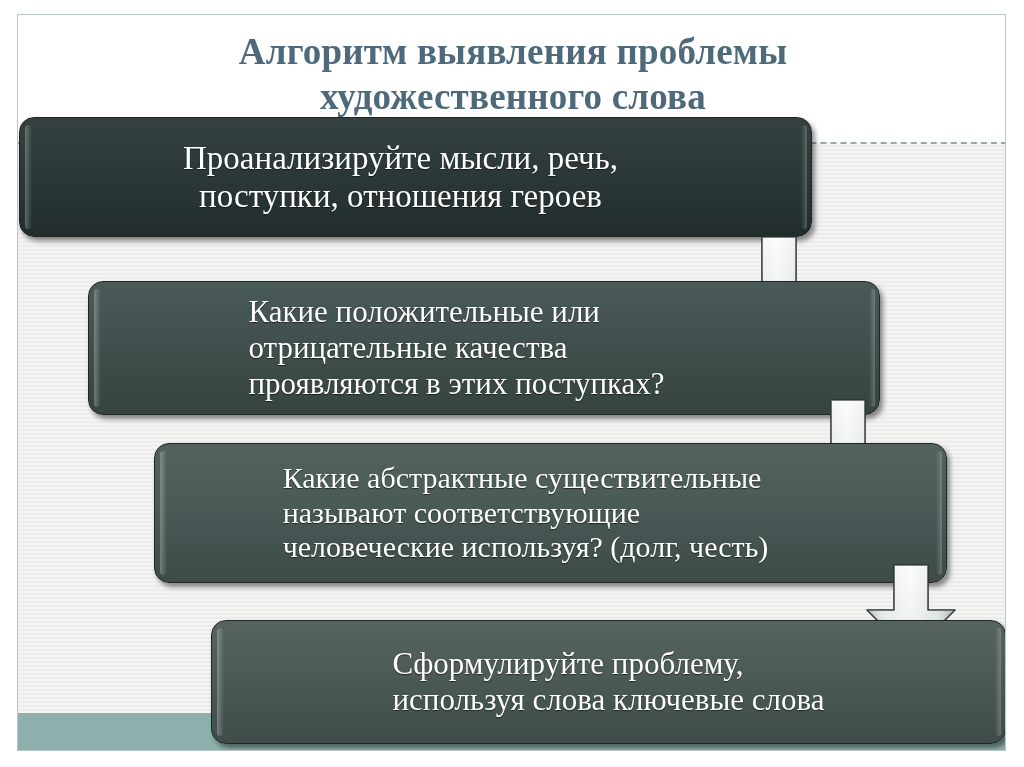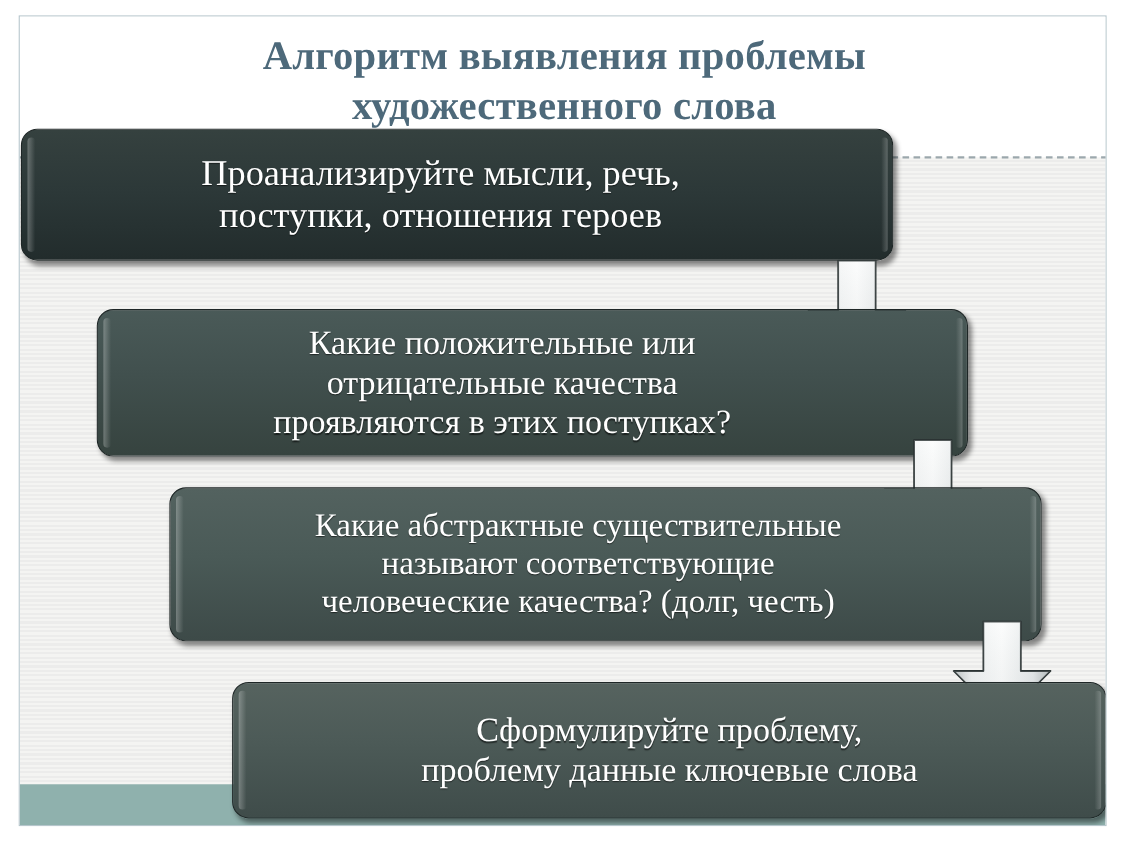--- a/index.html
+++ b/index.html
@@ -95,21 +95,20 @@
     white-space: pre-line;
   }
 
   
   .flow-box {
     position: absolute;
     box-sizing: border-box;
     border-radius: 15px;
     border: 1px solid #1e2626;
     color: #ffffff;
-    text-align: center;
     display: flex;
     align-items: center;
     justify-content: center;
     padding: 6px 18px;
     white-space: pre-line;
     box-shadow: 3px 4px 5px rgba(0,0,0,.45);
     text-shadow: 0 1px 1px rgba(0,0,0,.55);
     overflow: hidden;
   }
   
@@ -242,27 +241,27 @@
     </div>
 
     <svg class="flow-arrow" id="arrow-2" viewBox="0 0 94 92">
       <path d="M30 1 L64 1 L64 46 L91 46 L47 90 L3 46 L30 46 Z" fill="url(#agA)" stroke="#2b3333" stroke-width="1.6" stroke-linejoin="round"></path>
       <path d="M30 1 L64 1 L64 46 L91 46 L47 90 L3 46 L30 46 Z" fill="url(#agB)" opacity=".35"></path>
     </svg>
 
     <div class="flow-box" id="box-3">
       <span class="box-text">Какие абстрактные существительные
 называют соответствующие
-человеческие качества? (долг, честь)</span>
+человеческие используя? (долг, честь)</span>
     </div>
 
     <svg class="flow-arrow" id="arrow-3" viewBox="0 0 94 92">
       <path d="M30 1 L64 1 L64 46 L91 46 L47 90 L3 46 L30 46 Z" fill="url(#agA)" stroke="#2b3333" stroke-width="1.6" stroke-linejoin="round"></path>
       <path d="M30 1 L64 1 L64 46 L91 46 L47 90 L3 46 L30 46 Z" fill="url(#agB)" opacity=".35"></path>
     </svg>
 
     <div class="flow-box" id="box-4">
       <span class="box-text">Сформулируйте проблему,
-проблему данные ключевые слова</span>
+используя слова ключевые слова</span>
     </div>
 
   </div>
 </div>
 
 </body></html>

